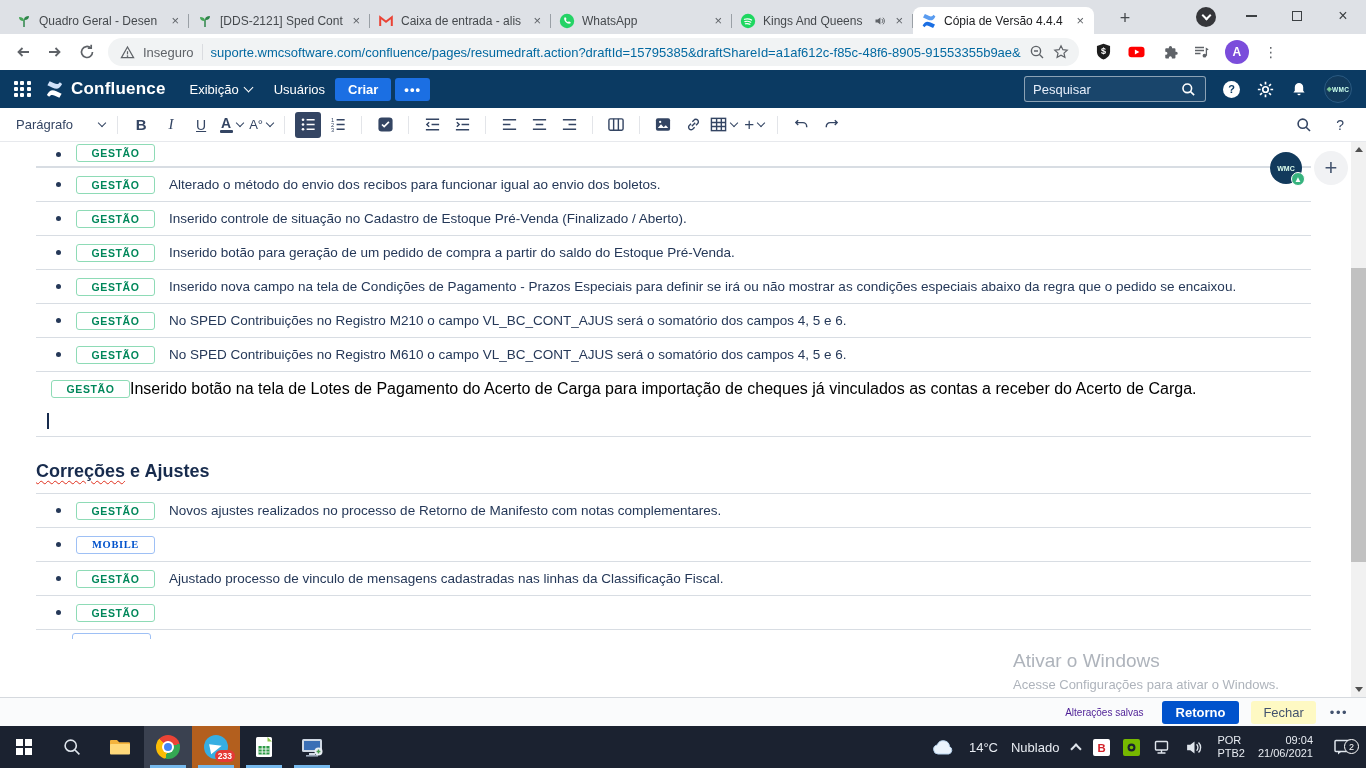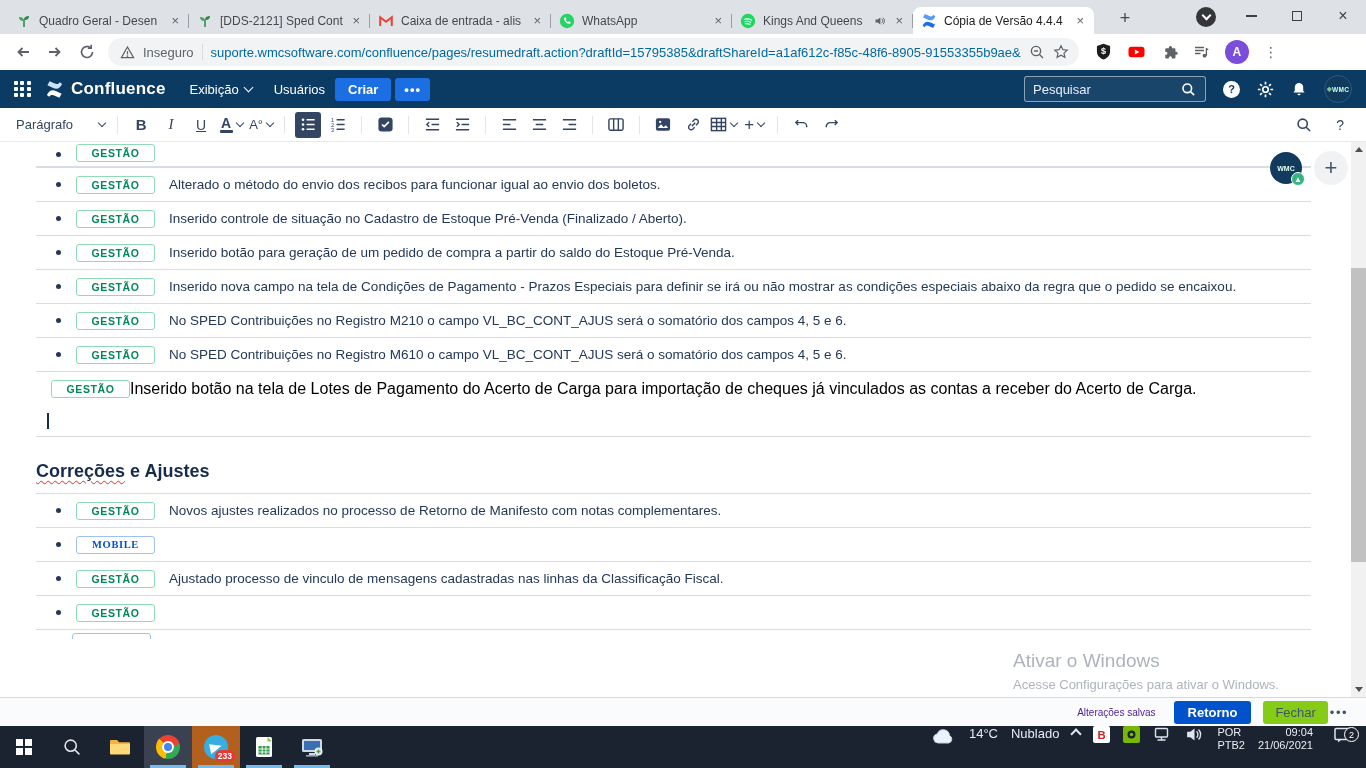--- a/index.html
+++ b/index.html
@@ -102,38 +102,38 @@
   .pg-scroll .ar { position:absolute; left:0; width:15px; height:15px; display:flex; align-items:center; justify-content:center; }
   .pg-scroll .ar i { border-left:4px solid transparent; border-right:4px solid transparent; display:block; }
   .ar-up { top:0; } .ar-up i { border-bottom:5px solid #505050; }
   .ar-dn { bottom:0; } .ar-dn i { border-top:5px solid #505050; }
   .pg-thumb { position:absolute; left:0; top:126px; width:15px; height:294px; background:#c1c1c1; }
 
   
   .footbar { position:absolute; top:697px; left:0; width:1366px; height:29px; background:#fafbfc; border-top:1px solid #d5d9de; display:flex; align-items:center; justify-content:flex-end; padding-right:18px; z-index:8; }
   .fstatus { color:#4c1d95; font-size:10px; margin-right:18px; }
   .btn-pub { background:#0052cc; color:#fff; font-size:13px; font-weight:600; border-radius:3px; padding:4px 14px; margin-right:12px; }
-  .btn-fech { background:#84cc16; color:#42526e; font-size:13px; border-radius:3px; padding:4px 12px; margin-right:2px; }
+  .btn-fech { background:#fef9c3; color:#42526e; font-size:13px; border-radius:3px; padding:4px 12px; margin-right:14px; }
   .fdots { color:#42526e; font-size:13px; letter-spacing:1.5px; }
 
   
   .taskbar { position:absolute; top:726px; left:0; width:1366px; height:42px; background:#1b2230; display:flex; align-items:stretch; z-index:9; color:#e8ecf2; }
   .tk { width:48px; display:flex; align-items:center; justify-content:center; position:relative; }
   .tk.open::after { content:""; position:absolute; left:6px; right:6px; bottom:0; height:3px; background:#76b9ed; }
   .tk-chrome { background:#3a4150; }
   .tk-tele { background:#b35f1e; }
   .tk-badge { position:absolute; right:5px; bottom:6px; background:#e53935; color:#fff; font-size:8.5px; border-radius:7px; padding:1px 3px; font-weight:bold; }
   .startgrid { width:16px; height:16px; display:grid; grid-template-columns:7px 7px; grid-template-rows:7px 7px; gap:2px; }
   .startgrid i { background:#fff; }
   .chromeball { width:24px; height:24px; border-radius:50%; background:conic-gradient(from -45deg, #ea4335 0 33%, #34a853 33% 66%, #fbbc05 66% 100%); position:relative; }
   .chromeball::before { content:""; position:absolute; inset:6px; border-radius:50%; background:#fff; }
   .chromeball::after { content:""; position:absolute; inset:8px; border-radius:50%; background:#4285f4; }
   .teleball { width:24px; height:24px; border-radius:50%; background:#37aee2; position:relative; }
   .teleball::after { content:""; position:absolute; left:6px; top:8px; width:0; height:0; border-left:12px solid #fff; border-top:4px solid transparent; border-bottom:6px solid transparent; transform:rotate(-12deg); }
-  .tray { margin-left:auto; display:flex; align-items:flex-start; gap:13px; padding-right:6px; }
+  .tray { margin-left:auto; display:flex; align-items:center; gap:13px; padding-right:6px; }
   .traytxt { font-size:13px; white-space:nowrap; }
   .chev-up { width:8px; height:8px; border-left:2px solid #dfe5ec; border-top:2px solid #dfe5ec; transform:rotate(45deg); margin-top:4px; }
   .twoline { font-size:11px; line-height:13px; text-align:left; }
   .twoline.right { text-align:right; }
   .notif { position:relative; width:34px; display:flex; align-items:center; justify-content:center; }
   .notif .nb { position:absolute; right:1px; bottom:2px; width:15px; height:15px; border-radius:50%; background:#1b2230; border:1.3px solid #fff; color:#fff; font-size:9px; display:flex; align-items:center; justify-content:center; }
   svg { display:block; }
 </style>
 </head>
 <body>

